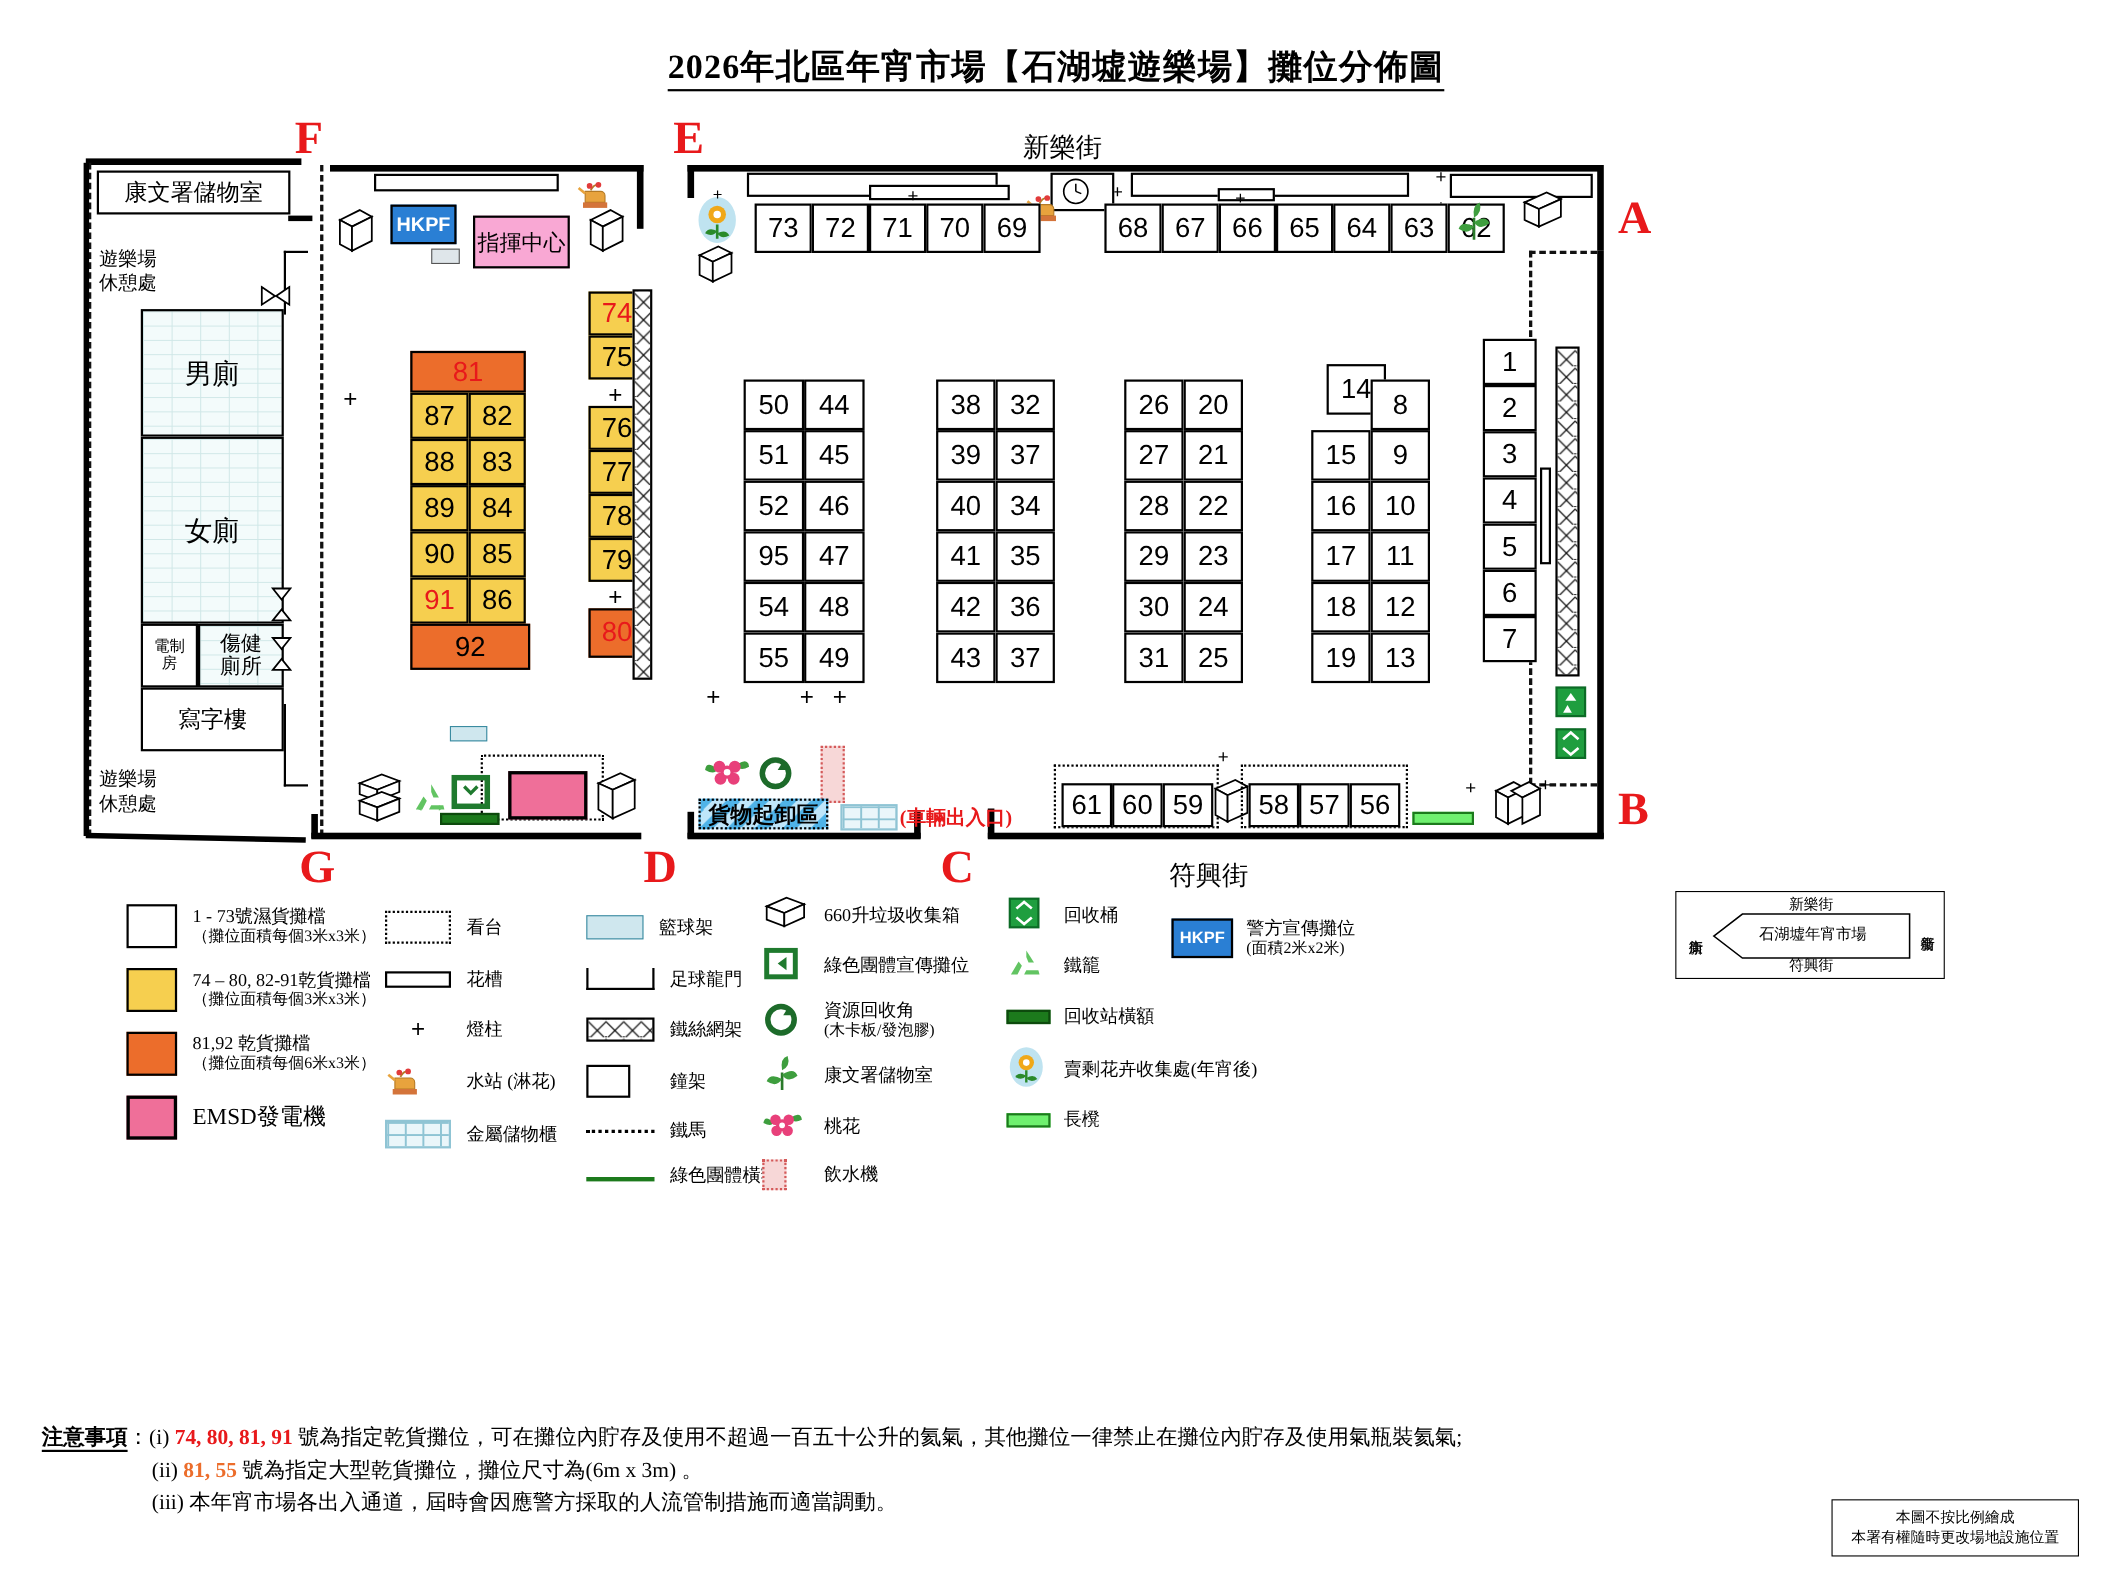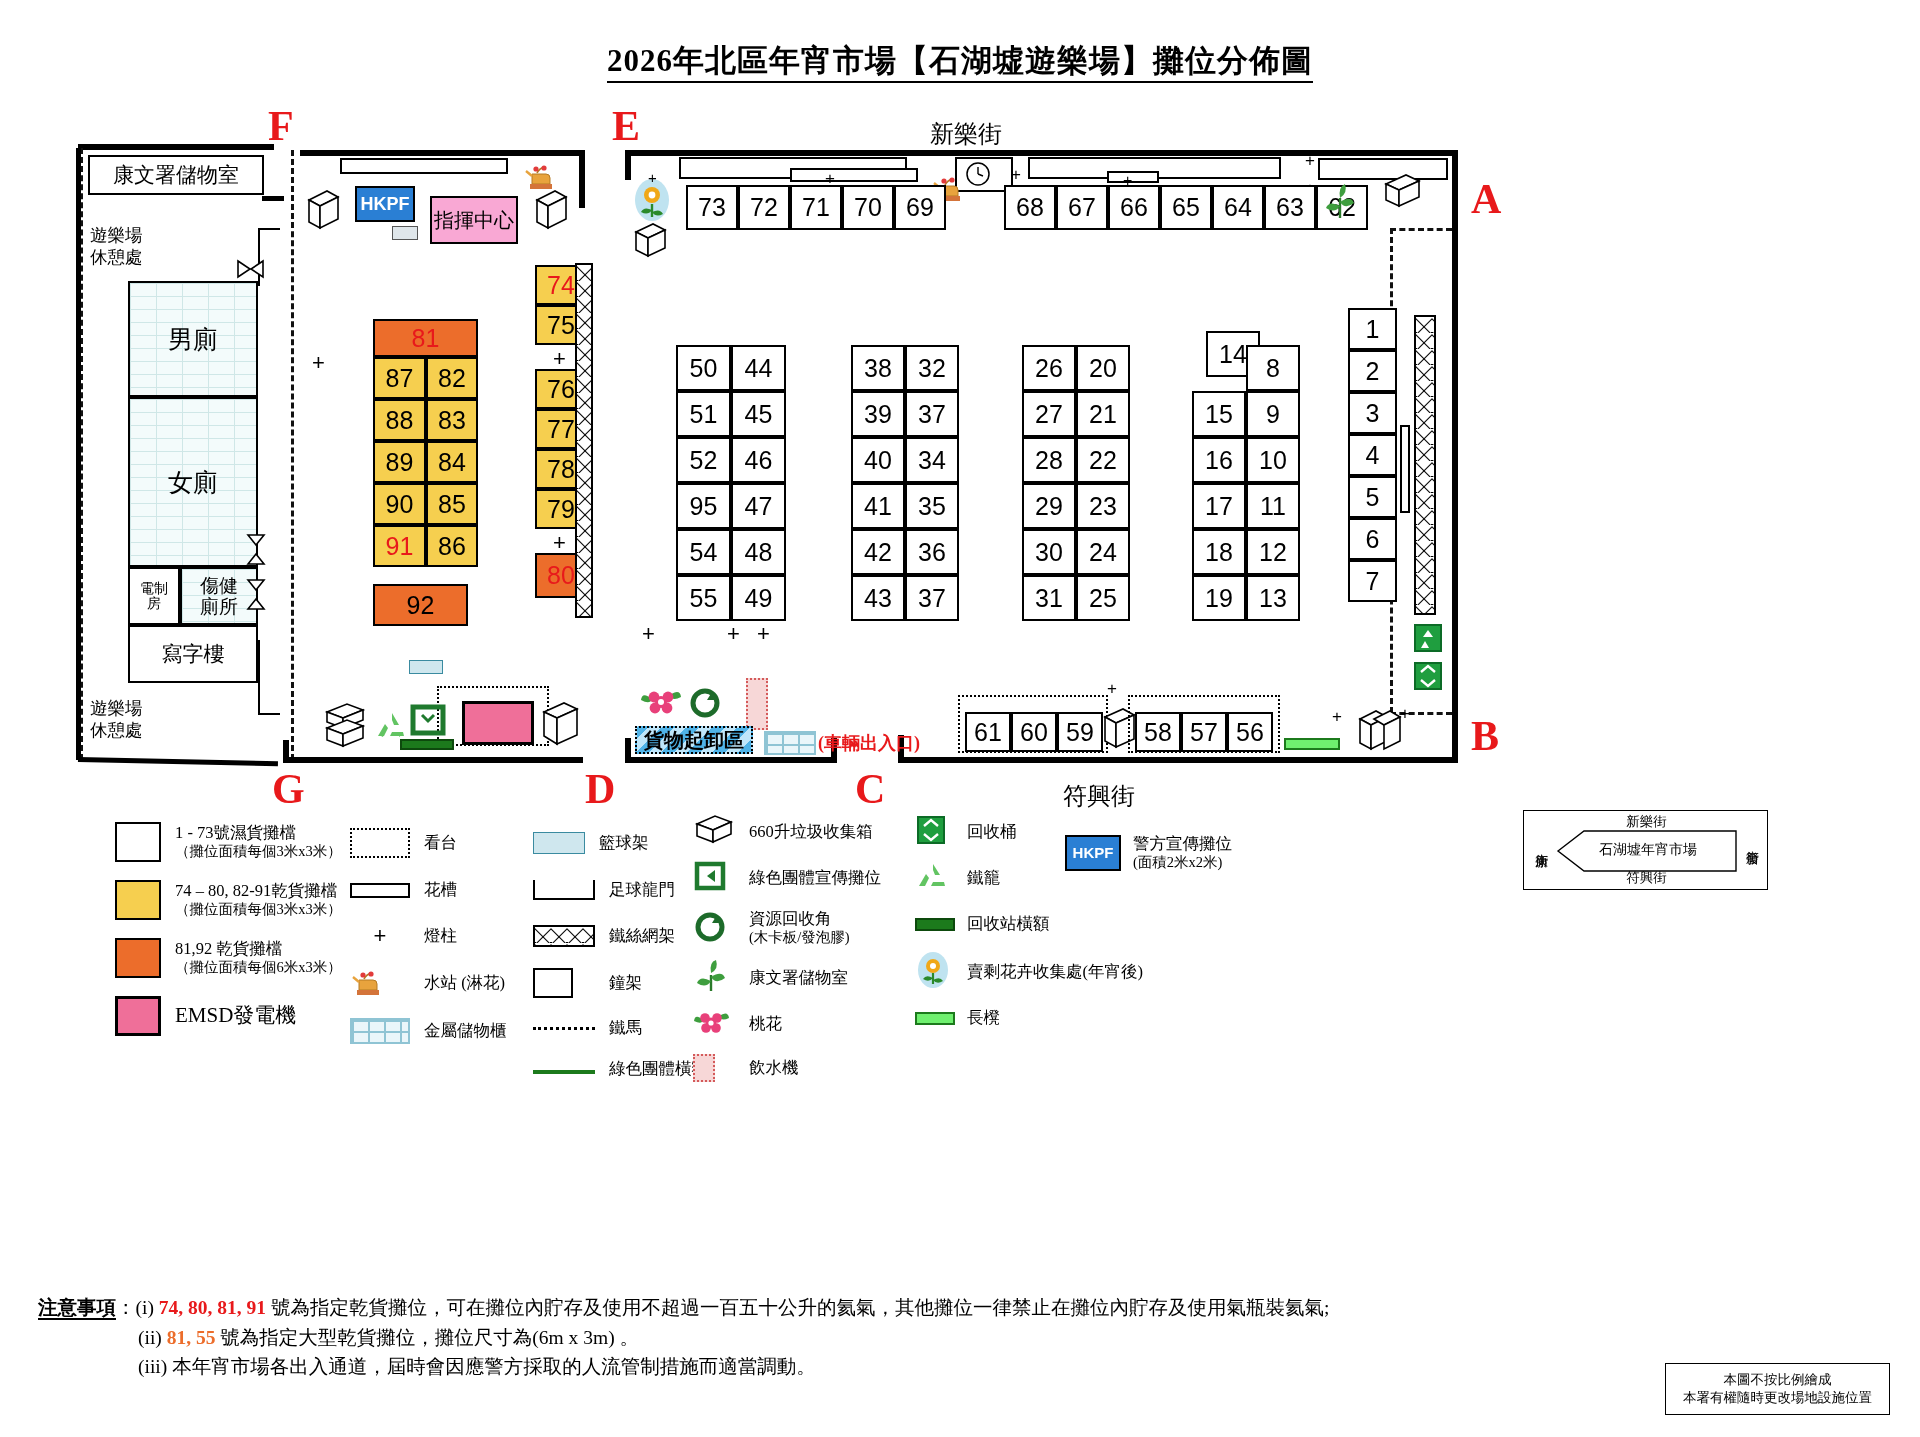--- a/index.html
+++ b/index.html
@@ -279,21 +279,21 @@
 <div class="abs stall y" style="left:373px; top:357px; width:53px; height:42px;">87</div>
 <div class="abs stall y" style="left:426px; top:357px; width:52px; height:42px;">82</div>
 <div class="abs stall y" style="left:373px; top:399px; width:53px; height:42px;">88</div>
 <div class="abs stall y" style="left:426px; top:399px; width:52px; height:42px;">83</div>
 <div class="abs stall y" style="left:373px; top:441px; width:53px; height:42px;">89</div>
 <div class="abs stall y" style="left:426px; top:441px; width:52px; height:42px;">84</div>
 <div class="abs stall y" style="left:373px; top:483px; width:53px; height:42px;">90</div>
 <div class="abs stall y" style="left:426px; top:483px; width:52px; height:42px;">85</div>
 <div class="abs stall y red-txt" style="left:373px; top:525px; width:53px; height:42px;">91</div>
 <div class="abs stall y" style="left:426px; top:525px; width:52px; height:42px;">86</div>
-<div class="abs stall o" style="left:373px; top:584px; width:95px; height:42px;">92</div>
+<div class="abs stall o" style="left:373px; top:567px; width:109px; height:42px;">92</div>
 
 <div class="abs stall y red-txt" style="left:535px; top:265px; width:52px; height:40px;">74</div>
 <div class="abs stall y" style="left:535px; top:305px; width:52px; height:40px;">75</div>
 <div class="abs plus" style="left:553px; top:348px;">+</div>
 <div class="abs stall y" style="left:535px; top:369px; width:52px; height:40px;">76</div>
 <div class="abs stall y" style="left:535px; top:409px; width:52px; height:40px;">77</div>
 <div class="abs stall y" style="left:535px; top:449px; width:52px; height:40px;">78</div>
 <div class="abs stall y" style="left:535px; top:489px; width:52px; height:40px;">79</div>
 <div class="abs plus" style="left:553px; top:532px;">+</div>
 <div class="abs stall o red-txt" style="left:535px; top:553px; width:52px; height:45px;">80</div>

